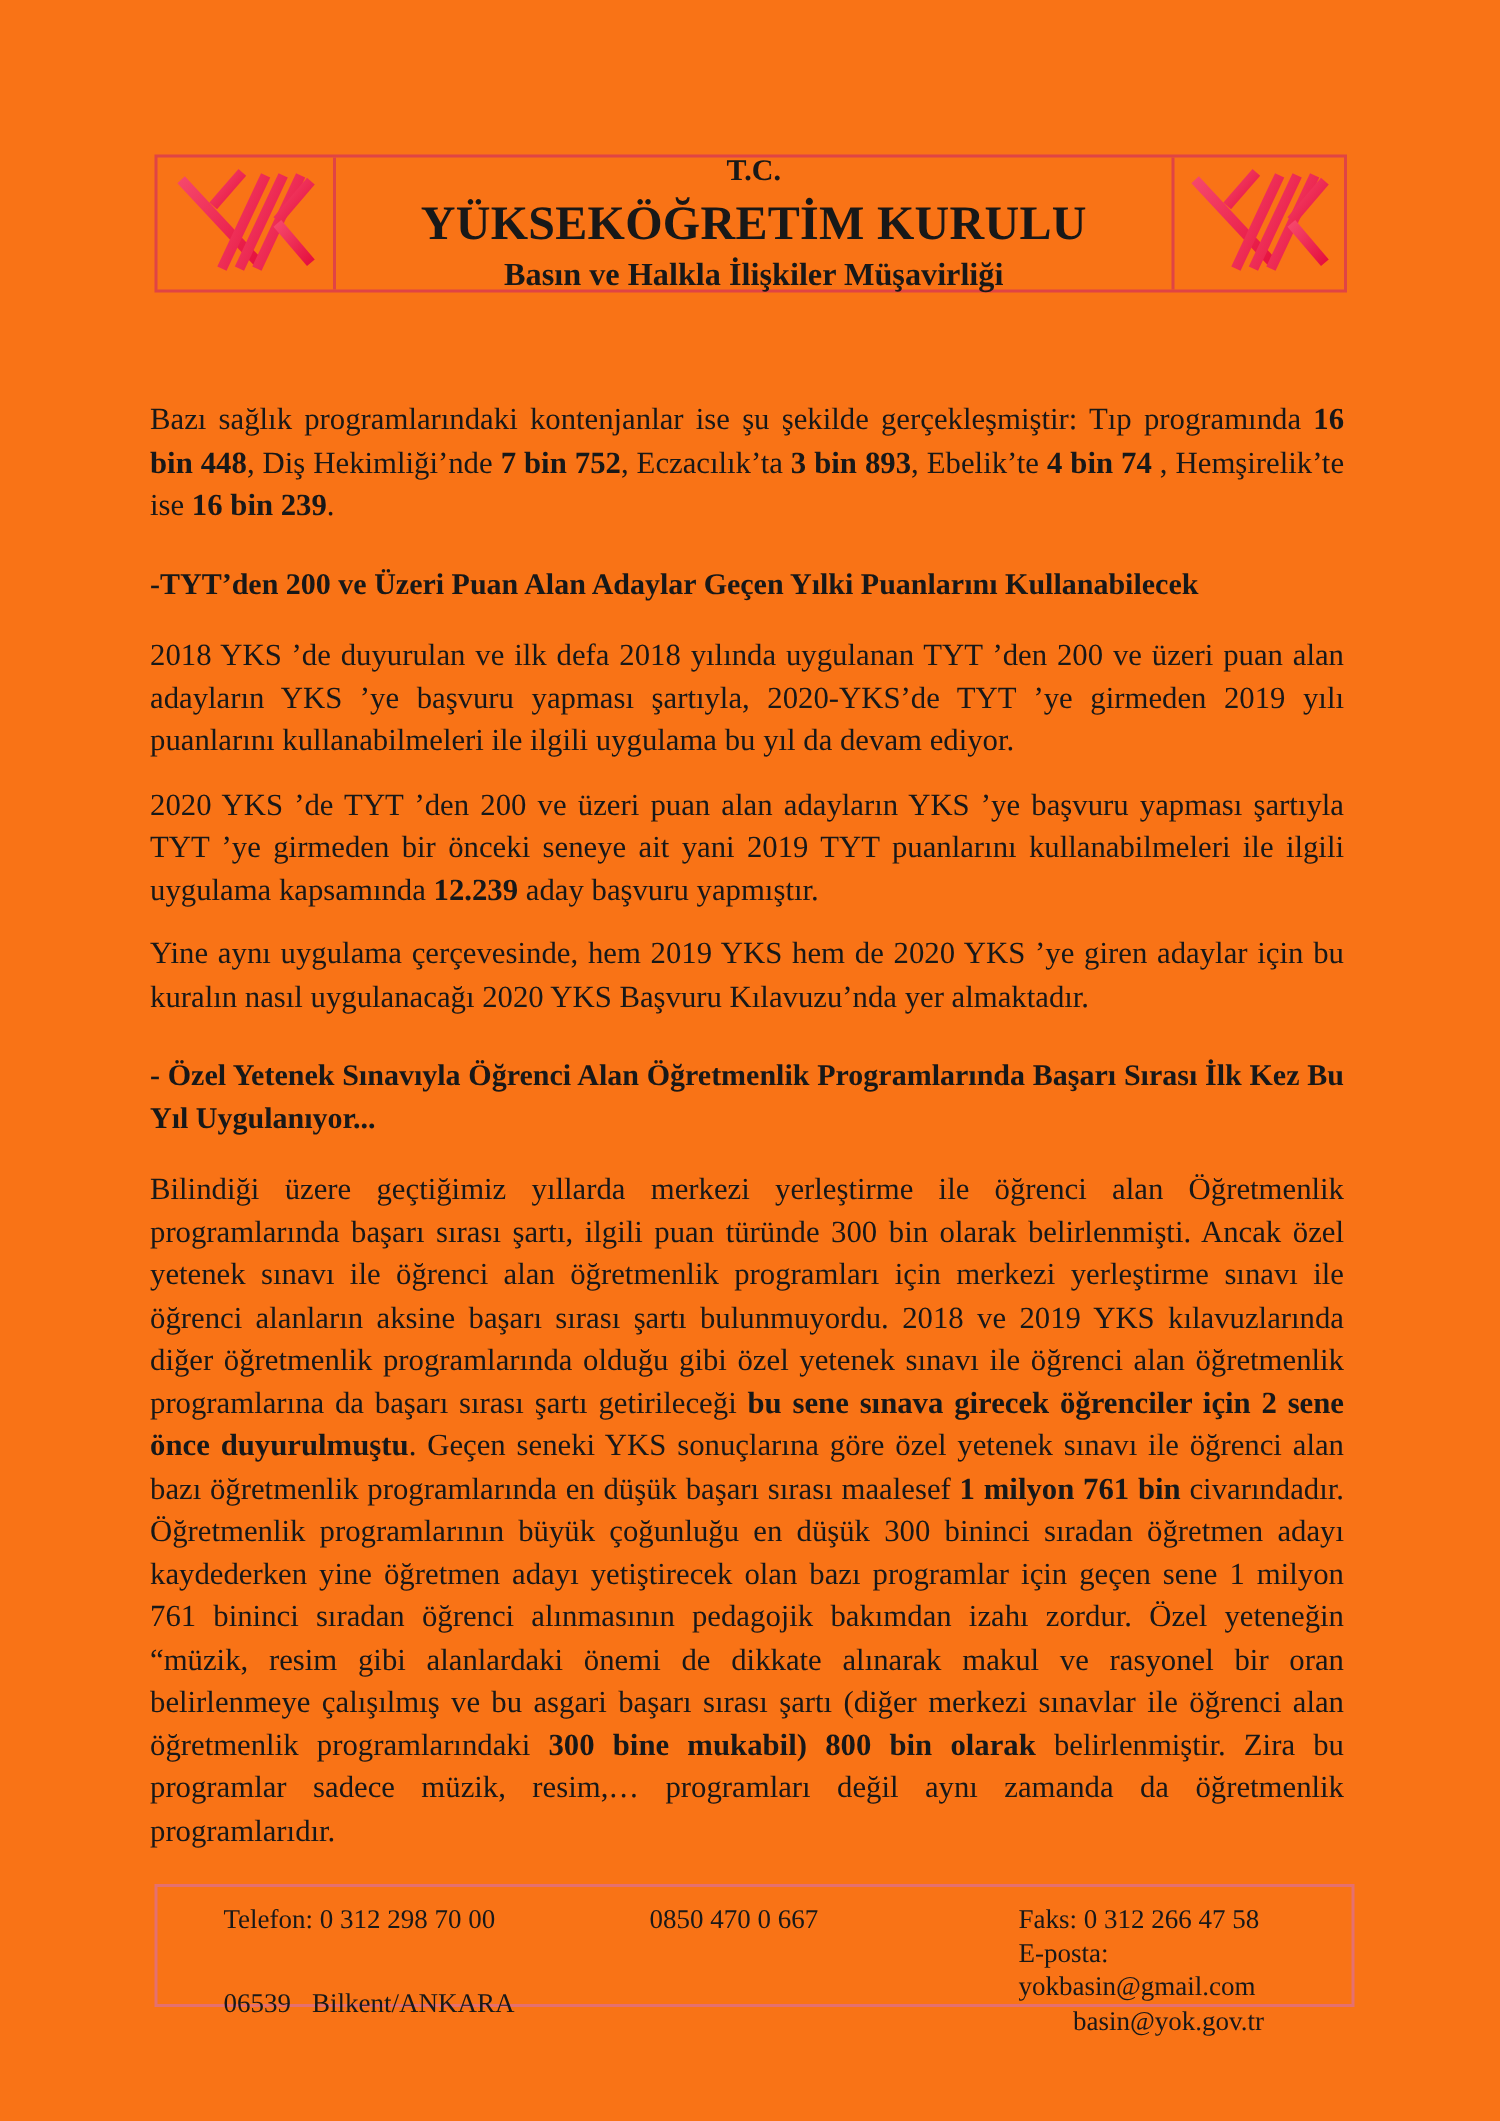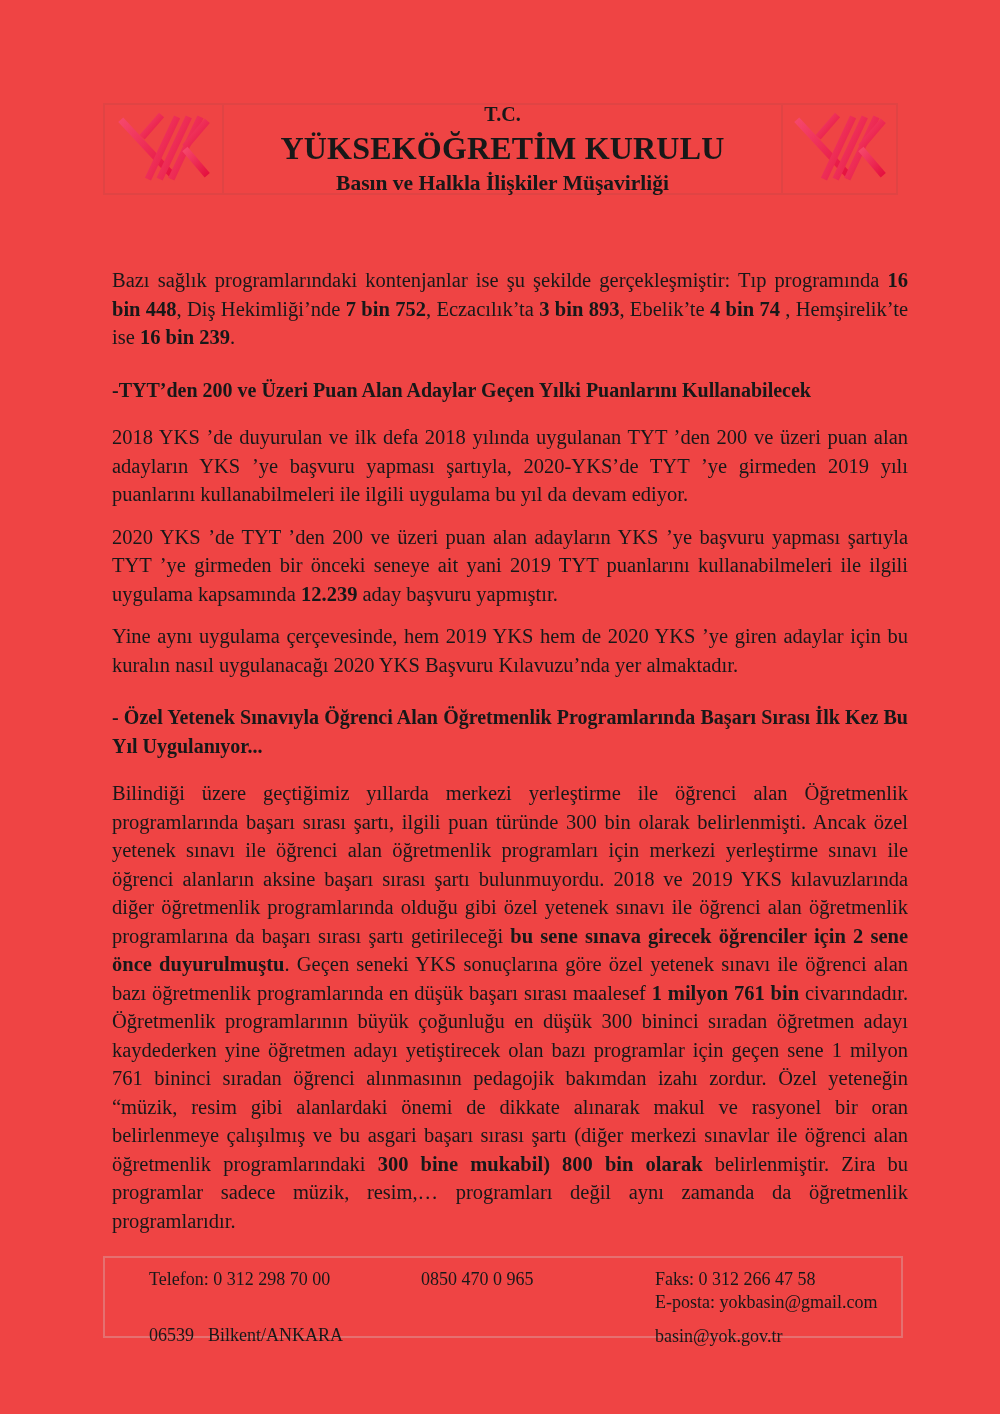--- a/index.html
+++ b/index.html
@@ -8,21 +8,21 @@
     --logo-a:#f5476b;
     --logo-b:#e5103e;
     --ink:#181818;
   }
   *{margin:0;padding:0;box-sizing:border-box;}
   html,body{background:#ffffff;}
   .page{
     position:relative;
     width:1000px;
     height:1414px;
-    background:#ef4444;
+    background:#f97316;
     font-family:"Liberation Serif", serif;
     color:var(--ink);
     margin:0 auto;
     overflow:hidden;
   }
   
   .header{
     position:absolute;
     left:103px; top:103px;
     width:795px; height:92px;
@@ -41,21 +41,21 @@
     text-align:center;
     font-weight:bold;
     line-height:1.32;
   }
   .title-tc{font-size:20px;}
   .title-org{font-size:32px;letter-spacing:.2px;}
   .title-dept{font-size:21.5px;text-align:center;}
   
   .doc-body{
     position:absolute;
-    left:112px; top:266px;
+    left:100px; top:266px;
     width:796px;
     font-size:20.5px;
     line-height:28.5px;
     text-align:justify;
   }
   .doc-body p.par{margin:0 0 14px 0;}
   .doc-body h3.heading{
     margin:24px 0 19px 0;
     font-size:20px;
     font-weight:bold;
@@ -66,27 +66,28 @@
   .doc-body b{font-weight:bold;}
   
   .footer{
     position:absolute;
     left:103px; top:1256px;
     width:800px; height:82px;
     border:2px solid var(--footer-border);
     display:flex;
     font-size:18px;
     line-height:22.5px;
+    gap:12px;
   }
   .f-col1{flex:0 0 316px;padding:10px 0 0 44px;}
   .f-col2{flex:0 0 234px;padding:10px 0 0 0;}
   .f-col3{flex:1;padding:10px 22px 0 0;}
   .f-address{margin-top:33px;}
   .f-address .city{margin-left:14px;}
-  .f-col3 .right{display:block;text-align:left;margin-top:12px;}
+  .f-col3 .right{display:block;text-align:center;}
 </style>
 </head>
 <body>
 
 <div class="page">
 
   <div class="header">
     <div class="logo-cell left">
       <span>
         <svg width="95" height="70" viewBox="0 0 96 72" aria-hidden="true">
@@ -141,21 +142,21 @@
     </main>
 
   <div class="footer">
     <div class="f-col1">
       <div>Telefon: 0 312 298 70 00</div>
       <div class="f-address">
         <span>06539</span><span class="city">Bilkent/ANKARA</span>
       </div>
     </div>
     <div class="f-col2">
-      <div>0850 470 0 965</div>
+      <div>0850 470 0 667</div>
     </div>
     <div class="f-col3">
       <div>Faks: 0 312 266 47 58</div>
       <div>E-posta: yokbasin@gmail.com</div>
       <span class="right">basin@yok.gov.tr</span>
     </div>
   </div>
 
 </div>
 

